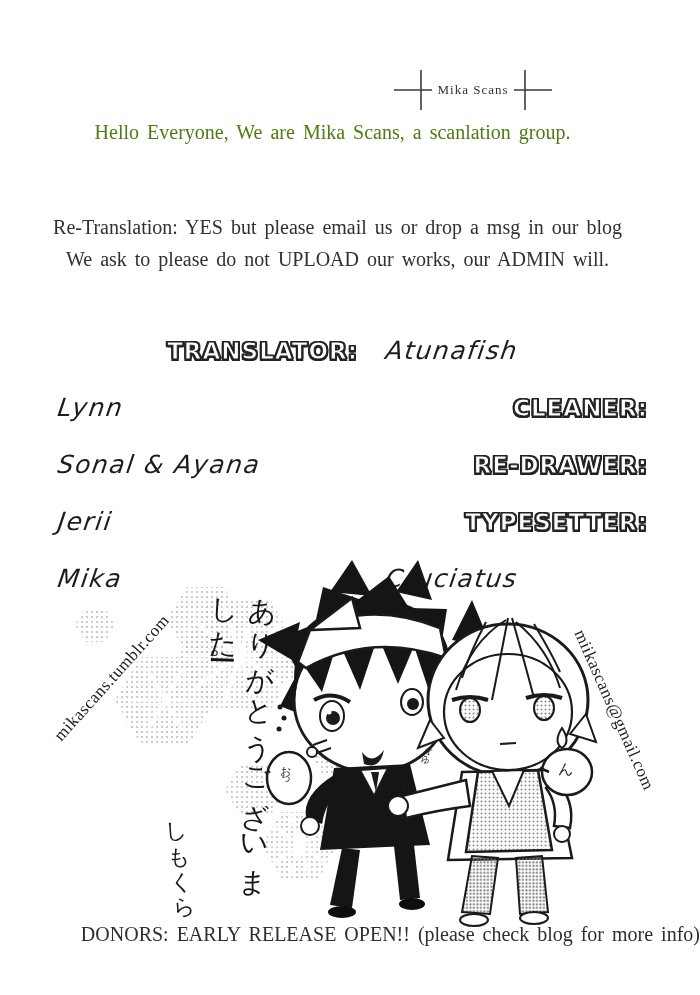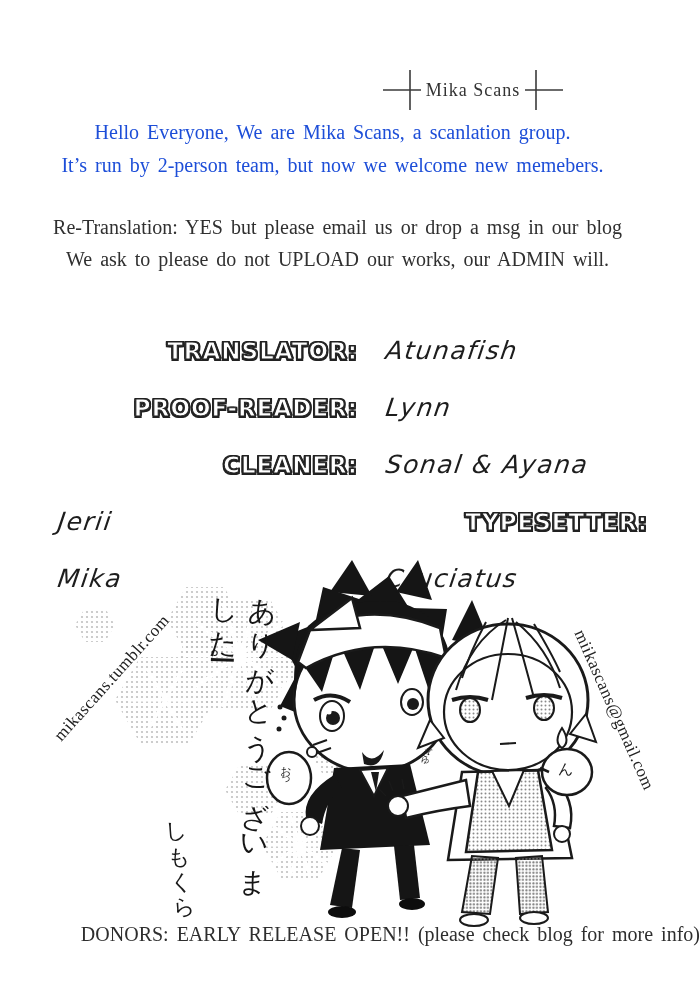--- a/index.html
+++ b/index.html
@@ -3,25 +3,25 @@
 <meta charset="utf-8">
 <style>
   html,body{margin:0;padding:0;}
   .page{
     position:relative;width:700px;height:995px;background:#ffffff;
     overflow:hidden;font-family:"Liberation Serif","DejaVu Serif",serif;color:#2b2b2b;
   }
   
   .header{position:absolute;top:68px;left:383px;width:180px;height:44px;
     display:flex;align-items:center;justify-content:center;gap:5px;}
-  .header .title{font-size:18px;letter-spacing:1px;color:#333;white-space:nowrap;}
+  .header .title{font-size:13px;letter-spacing:1px;color:#333;white-space:nowrap;}
   .cross{flex:0 0 auto;}
   
   .intro{position:absolute;top:116px;left:0;width:665px;text-align:center;
-    font-size:20px;line-height:33px;word-spacing:3px;color:#1d4ed8;}
+    font-size:20px;line-height:33px;word-spacing:3px;color:#4d7c0f;}
   .rules{position:absolute;top:212px;left:0;width:675px;text-align:center;
     font-size:20px;line-height:31.5px;word-spacing:3px;color:#303030;}
   
   .credits{position:absolute;top:336px;left:58px;width:590px;
     display:grid;grid-template-columns:300px 1fr;column-gap:10px;row-gap:10px;
     align-items:center;gap:28px;}
   .role-label{
     font-family:"DejaVu Sans","Liberation Sans",sans-serif;font-weight:bold;
     font-size:23px;letter-spacing:1px;text-align:right;color:#ffffff;
     -webkit-text-stroke:1px #222;
@@ -215,35 +215,34 @@
     </svg>
     <span class="title">Mika Scans</span>
     <svg class="cross" width="38" height="40">
       <line x1="0" y1="20" x2="38" y2="20" stroke="#3a3a3a" stroke-width="1.6"></line>
       <line x1="11" y1="0" x2="11" y2="40" stroke="#3a3a3a" stroke-width="1.6"></line>
     </svg>
   </div>
 
   <div class="intro">
     <div>Hello Everyone, We are Mika Scans, a scanlation group.</div>
-    <div>It’s run by 2-person team, but now we welcome new memebers.</div>
   </div>
 
   <div class="rules">
     <div>Re-Translation: YES but please email us or drop a msg in our blog</div>
     <div>We ask to please do not UPLOAD our works, our ADMIN will.</div>
   </div>
 
   <div class="credits">
     <div class="role-label">TRANSLATOR:</div>
     <div class="role-name"><span>Atunafish</span></div>
-    <div class="role-label">PROOF-READER:</div>
     <div class="role-name"><span>Lynn</span></div>
     <div class="role-label">CLEANER:</div>
     <div class="role-name"><span>Sonal &amp; Ayana</span></div>
+    <div class="role-label">RE-DRAWER:</div>
     <div class="role-name"><span>Jerii</span></div>
     <div class="role-label">TYPESETTER:</div>
     <div class="role-name"><span>Mika</span></div>
     <div class="role-name"><span>Cruciatus</span></div>
   </div>
 
   <div class="ill-text tumblr">mikascans.tumblr.com</div>
   <div class="ill-text gmail">miikascans@gmail.com</div>
   <div class="ill-text vmsg">ありがとうございましたー。</div>
   <div class="ill-text signature">しもくら</div>

